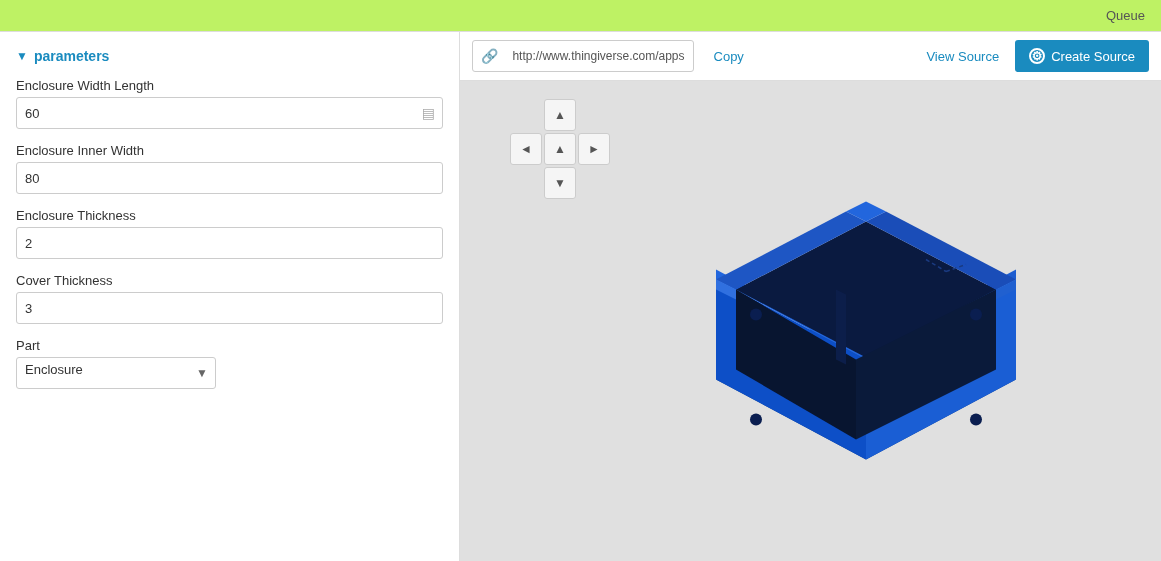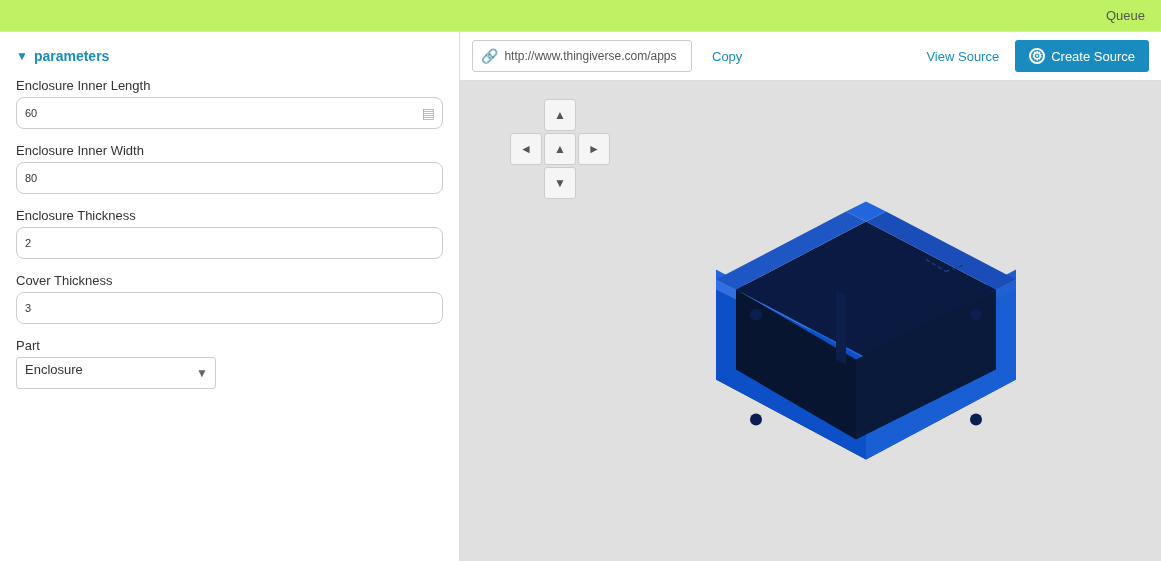--- a/index.html
+++ b/index.html
@@ -63,23 +63,23 @@
     .field-label {
       font-size: 13px;
       color: #333;
       margin-bottom: 4px;
       display: block;
     }
     .field-input {
       width: 100%;
       height: 32px;
       border: 1px solid #ccc;
-      border-radius: 8px;
+      border-radius: 3px;
       padding: 0 8px;
-      font-size: 11px;
+      font-size: 13px;
       color: #333;
       outline: none;
     }
     .field-input.with-icon {
       padding-right: 30px;
     }
     .input-wrapper {
       position: relative;
     }
     .input-icon {
@@ -156,20 +156,21 @@
     .url-icon {
       margin-right: 6px;
       font-size: 14px;
       color: #888;
     }
     .url-text {
       overflow: hidden;
       text-overflow: ellipsis;
       white-space: nowrap;
       max-width: 180px;
+      margin-left: 8px;
     }
     .copy-btn {
       background: none;
       border: none;
       color: #1a8bbf;
       font-size: 13px;
       cursor: pointer;
       padding: 4px 8px;
       margin-left: 4px;
     }
@@ -262,21 +263,21 @@
 <div class="main-layout">
 
   <div class="left-panel">
 
     <div class="parameters-header">
       <span class="chevron">▼</span>
       <span>parameters</span>
     </div>
 
     <div class="field-group">
-      <label class="field-label">Enclosure Inner Length</label>
+      <label class="field-label">Enclosure Width Length</label>
       <div class="input-wrapper">
         <input class="field-input with-icon" type="text" value="60" style="">
         <span class="input-icon">▤</span>
       </div>
     </div>
 
     <div class="field-group">
       <label class="field-label">Enclosure Inner Width</label>
       <input class="field-input" type="text" value="80" style="">
     </div>

